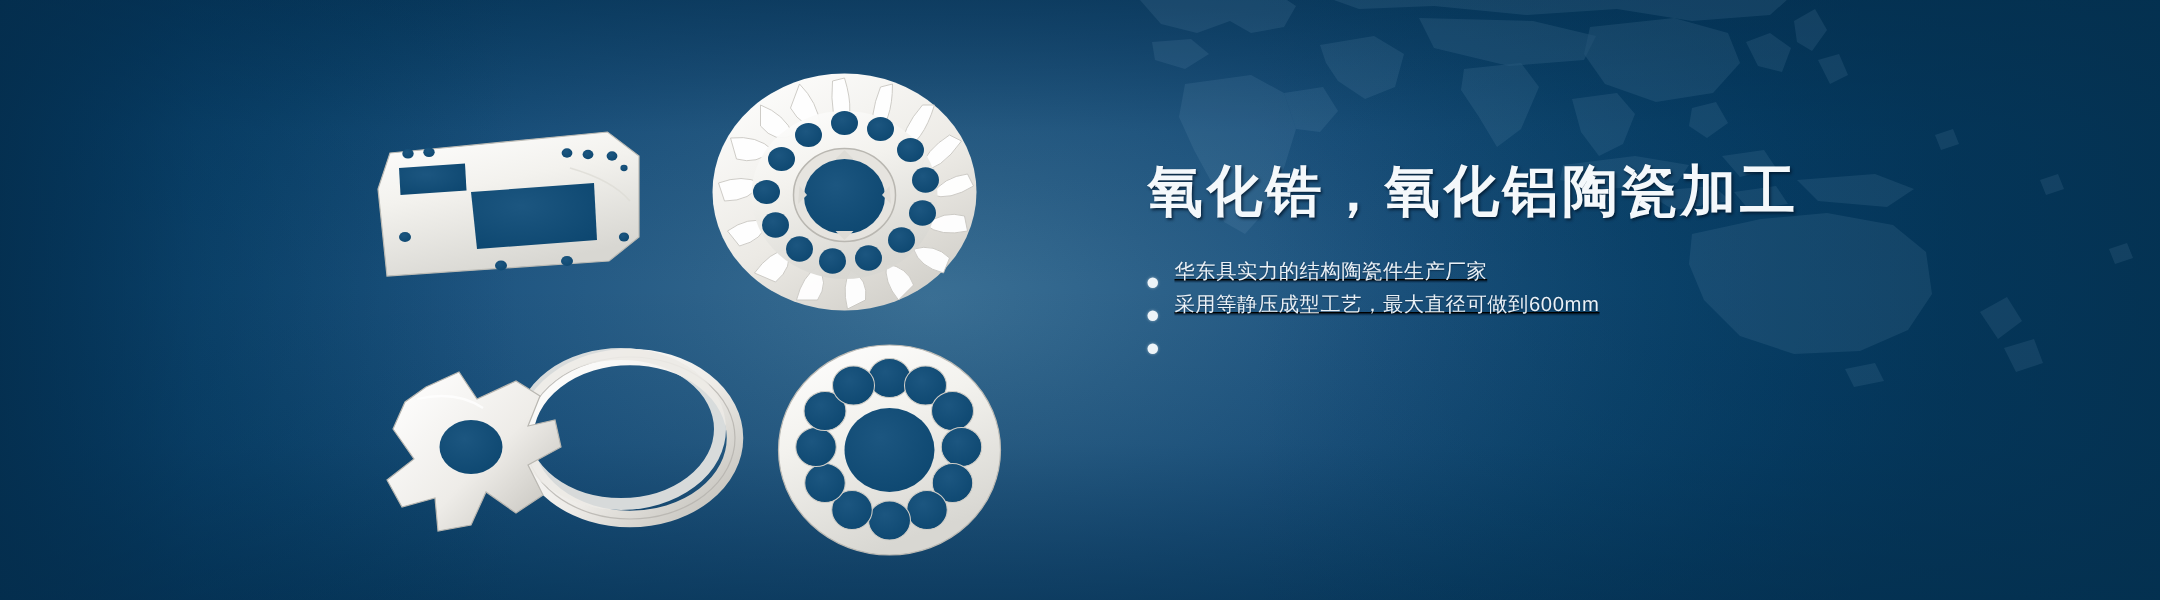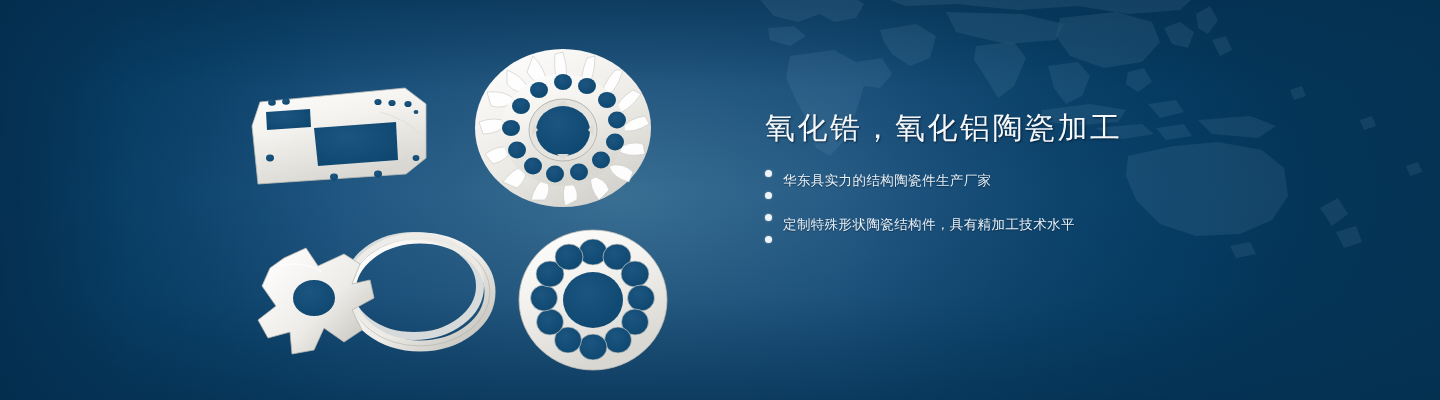--- a/index.html
+++ b/index.html
@@ -65,37 +65,38 @@
   }
   .products svg{ width:100%; height:100%; display:block; }
 
   
   .content{
     position:absolute;
     left:765px; top:108px;
     width:620px;
   }
   .title{
-    font-size:30px;
+    font-size:37px;
     line-height:40px;
     color:#f4f8fb;
     letter-spacing:2.5px;
-    font-weight:400;
+    font-weight:700;
     text-shadow:1px 1px 2px rgba(0,20,40,0.75);
     white-space:nowrap;
   }
   .bullets{
     margin-top:22px;
     list-style:none;
   }
   .bullet{
     display:flex;
-    align-items:flex-start;
+    align-items:flex-end;
     height:22px;
     margin-bottom:0px;
+    text-decoration:underline;
   }
   .dot{
     width:7px; height:7px;
     border-radius:50%;
     background:#eef4f8;
     flex:0 0 auto;
     margin-right:11px;
     box-shadow:0 0 2px rgba(255,255,255,0.5);
   }
   .bullet-text{
@@ -304,24 +305,21 @@
 
     <div class="title">氧化锆，氧化铝陶瓷加工</div>
 
     <ul class="bullets">
       <li class="bullet">
         <span class="dot"></span>
         <span class="bullet-text">华东具实力的结构陶瓷件生产厂家</span>
       </li>
       <li class="bullet">
         <span class="dot"></span>
-      </li>
-      <li class="bullet">
-        <span class="dot"></span>
-        <span class="bullet-text">定制特殊形状陶瓷结构件，具有精加工技术水平</span>
+        <span class="bullet-text">采用等静压成型工艺，最大直径可做到600mm</span>
       </li>
       <li class="bullet">
         <span class="dot"></span>
       </li>
     </ul>
   </div>
 
 </div>
 
 </body></html>

